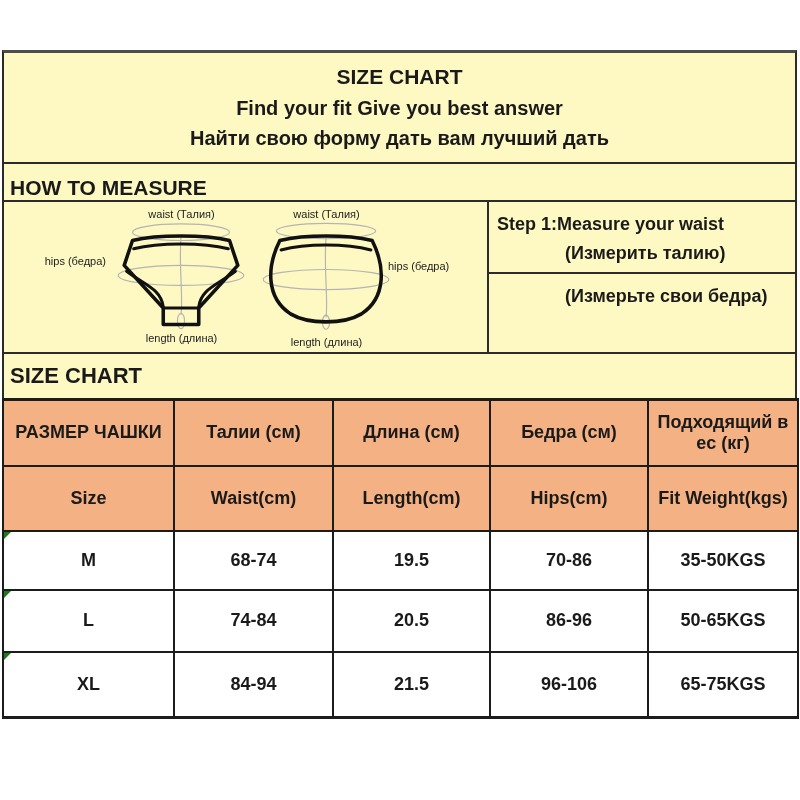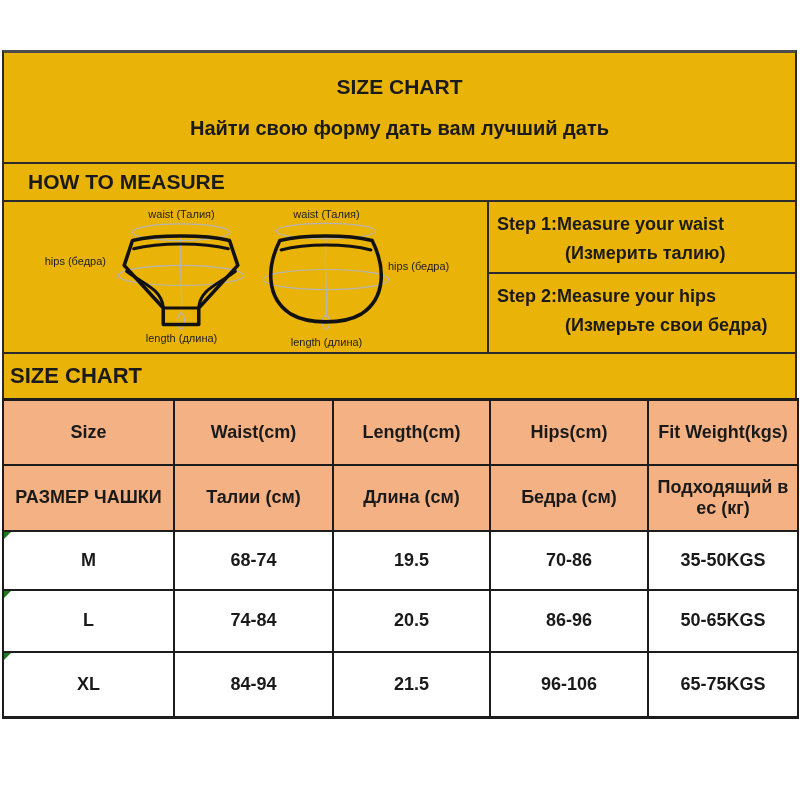--- a/index.html
+++ b/index.html
@@ -1,30 +1,30 @@
 <!DOCTYPE html>
 <html><head>
 <meta charset="utf-8">
 <style>
   * { box-sizing: border-box; margin: 0; padding: 0; }
   html, body { width: 800px; height: 800px; background: #fff; overflow: hidden; }
   body { font-family: "Liberation Sans", sans-serif; color: #1a1a1a; position: relative; }
 
-  .section { position: absolute; left: 2px; right: 3px; border-left: 2px solid #2b2b2b; border-right: 2px solid #2b2b2b; background: #eab308; }
+  .section { position: absolute; left: 2px; right: 3px; border-left: 2px solid #2b2b2b; border-right: 2px solid #2b2b2b; background: #fef9c3; }
 
   
   .header-box { top: 50px; height: 112px; border-top: 3px solid #4d4d4d;
     display: flex; flex-direction: column; justify-content: space-evenly;
     align-items: center; text-align: center; padding: 4px 0; }
   .header-title { font-size: 21px; font-weight: bold; }
   .header-sub { font-size: 20px; font-weight: bold; }
 
   
   .htm-row { top: 162px; height: 38px; border-top: 2px solid #2b2b2b;
-    display: flex; align-items: center; padding-left: 24px;
+    display: flex; align-items: flex-end; padding-left: 6px;
     font-size: 21px; font-weight: bold; }
 
   
   .measure { top: 200px; height: 182px; border-top: 2px solid #2b2b2b; display: flex; }
   .measure-left { width: 485px; position: relative; border-right: 2px solid #2b2b2b; }
   .measure-right { flex: 1; display: flex; flex-direction: column; }
   .step { padding: 8px 4px 0 8px; font-size: 18px; font-weight: bold; line-height: 1.6; }
   .step-1 { height: 72px; border-bottom: 2px solid #2b2b2b; }
   .step-2 { flex: 1; }
   .step .ru-line { padding-left: 68px; }
@@ -69,20 +69,21 @@
   .garment-thin { fill: none; stroke: #111; stroke-width: 5; stroke-linecap: round; }
   .guide { fill: none; stroke: #b4b4b4; stroke-width: 2; }
 </style>
 </head>
 <body>
 
 <div class="tri tri-page"></div>
 
 <div class="section header-box">
   <div class="header-title">SIZE CHART</div>
+  <div class="header-sub">Find your fit Give you best answer</div>
   <div class="header-sub">Найти свою форму дать вам лучший дать</div>
 </div>
 
 <div class="section htm-row">
   <span>HOW TO MEASURE</span>
 </div>
 
 <div class="section measure">
   <div class="measure-left">
 
@@ -114,53 +115,52 @@
       <path class="garment-thin" d="M44,52 C86,41 154,41 196,52"></path>
     </svg>
   </div>
 
   <div class="measure-right">
     <div class="step step-1">
       <div>Step 1:Measure your waist</div>
       <div class="ru-line">(Измерить талию)</div>
     </div>
     <div class="step step-2">
-      <div>Step 2:Measure your hips</div>
       <div class="ru-line">(Измерьте свои бедра)</div>
     </div>
   </div>
 </div>
 
 <div class="section sc-title">
   <span>SIZE CHART</span>
 </div>
 
 <div class="table-wrap">
   <table>
     <colgroup>
       <col style="width:171px">
         <col style="width:159px">
         <col style="width:157px">
         <col style="width:158px">
         <col style="width:150px">
     </colgroup>
     <tbody>
-        <tr class="hdr row-h1">
+        <tr class="hdr row-h2">
+      <td>РАЗМЕР ЧАШКИ</td>
+      <td>Талии (см)</td>
+      <td>Длина (см)</td>
+      <td>Бедра (см)</td>
+      <td>Подходящий в ес (кг)</td>
+    </tr>
+    <tr class="hdr row-h1">
       <td>Size</td>
       <td>Waist(cm)</td>
       <td>Length(cm)</td>
       <td>Hips(cm)</td>
       <td>Fit  Weight(kgs)</td>
-    </tr>
-    <tr class="hdr row-h2">
-      <td>РАЗМЕР ЧАШКИ</td>
-      <td>Талии (см)</td>
-      <td>Длина (см)</td>
-      <td>Бедра (см)</td>
-      <td>Подходящий в ес (кг)</td>
     </tr>
     <tr class="row-m">
       <td><span class="tri tri-cell"></span><span>M</span></td>
       <td>68-74</td>
       <td>19.5</td>
       <td>70-86</td>
       <td>35-50KGS</td>
     </tr>
     <tr class="row-l">
       <td><span class="tri tri-cell"></span><span>L</span></td>

